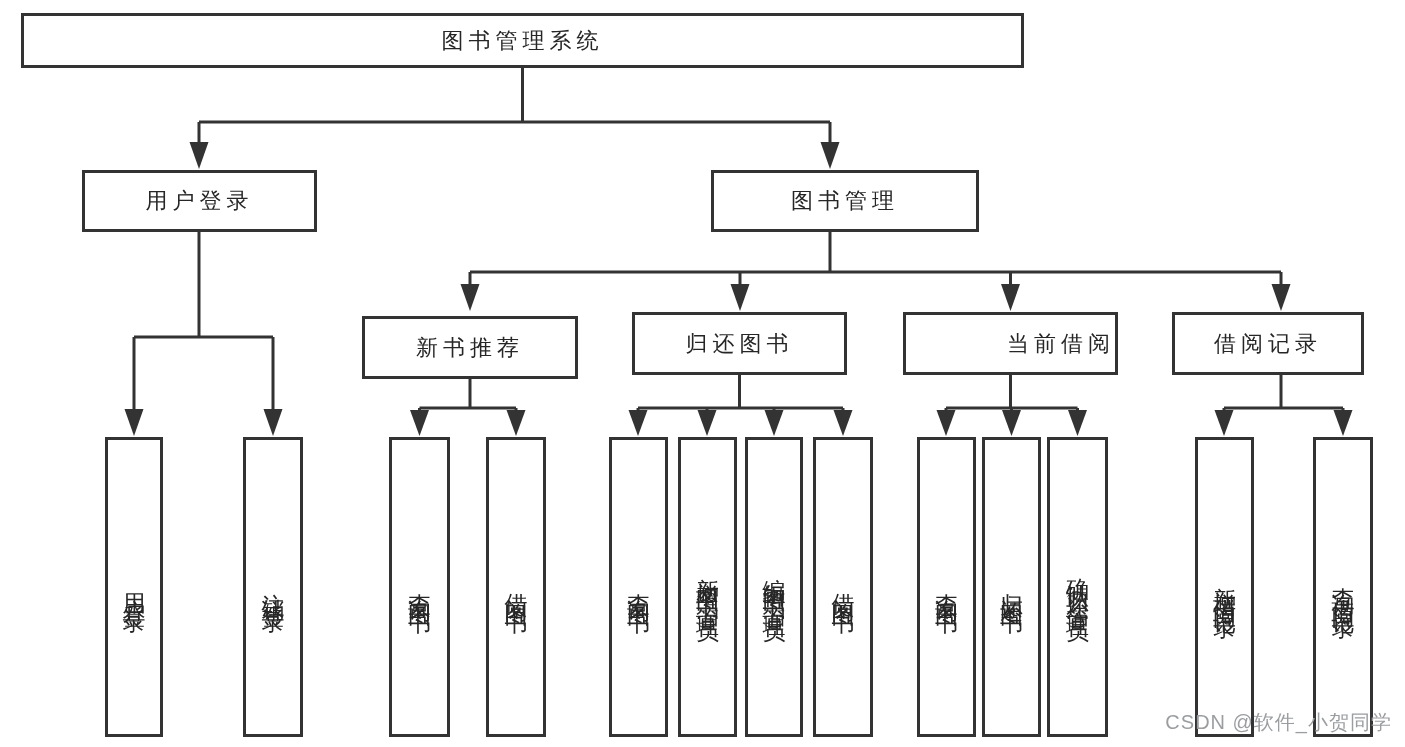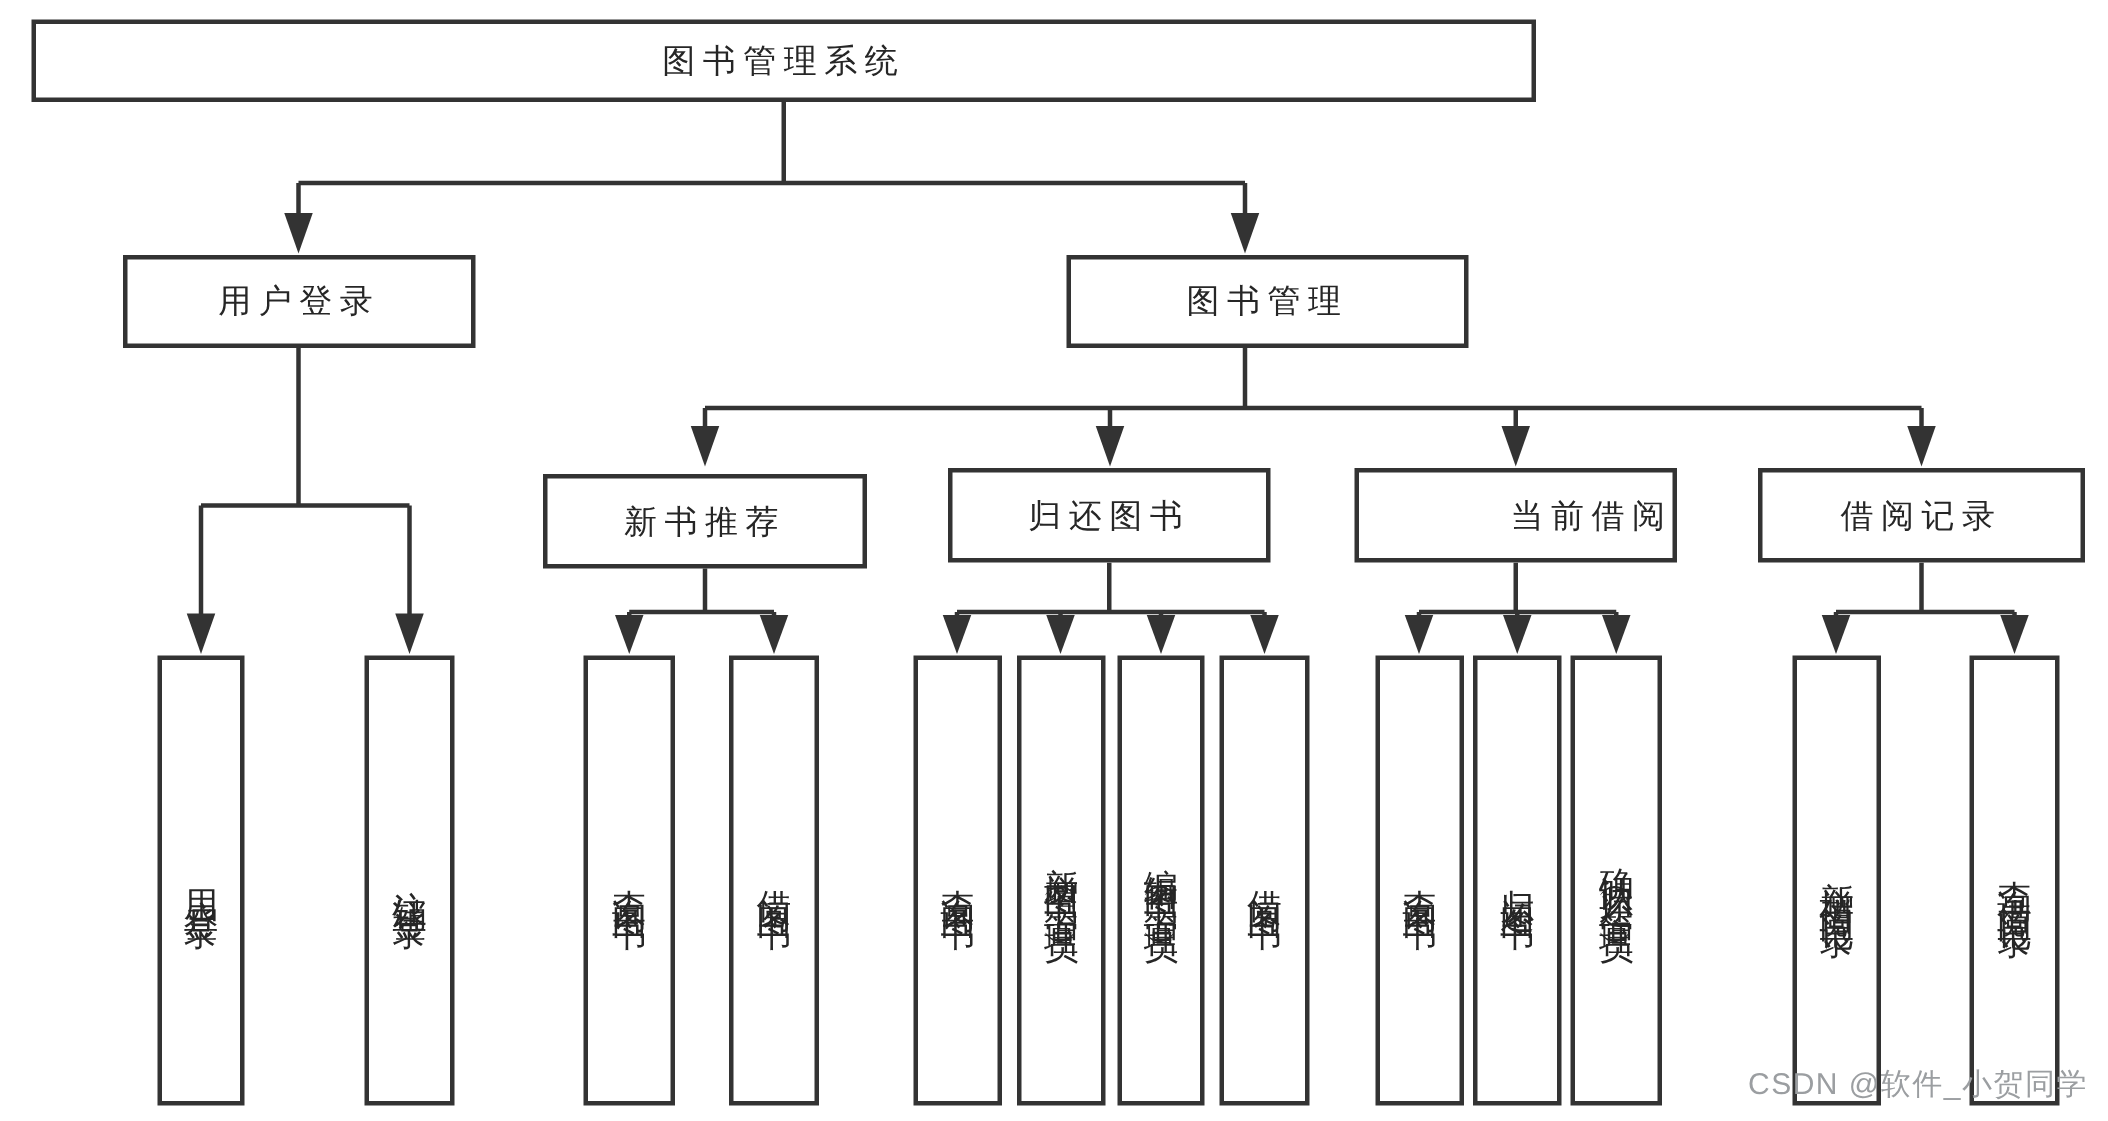--- a/index.html
+++ b/index.html
@@ -136,21 +136,21 @@
 
   <div class="box" style="left:362px;top:316px;width:216px;height:63px;">
     <span class="htext">新书推荐</span>
   </div>
   <div class="box" style="left:632px;top:312px;width:215px;height:63px;">
     <span class="htext">归还图书</span>
   </div>
   <div class="box" style="left:903px;top:312px;width:215px;height:63px;justify-content:flex-end;">
     <span class="htext">当前借阅</span>
   </div>
-  <div class="box" style="left:1172px;top:312px;width:218px;height:63px;">
+  <div class="box" style="left:1172px;top:312px;width:192px;height:63px;">
     <span class="htext">借阅记录</span>
   </div>
 
   <div class="box" style="left:105px;top:437px;width:58px;height:300px;">
     <span class="vtext">用户登录</span>
   </div>
   <div class="box" style="left:243px;top:437px;width:60px;height:300px;">
     <span class="vtext">注销登录</span>
   </div>
 

